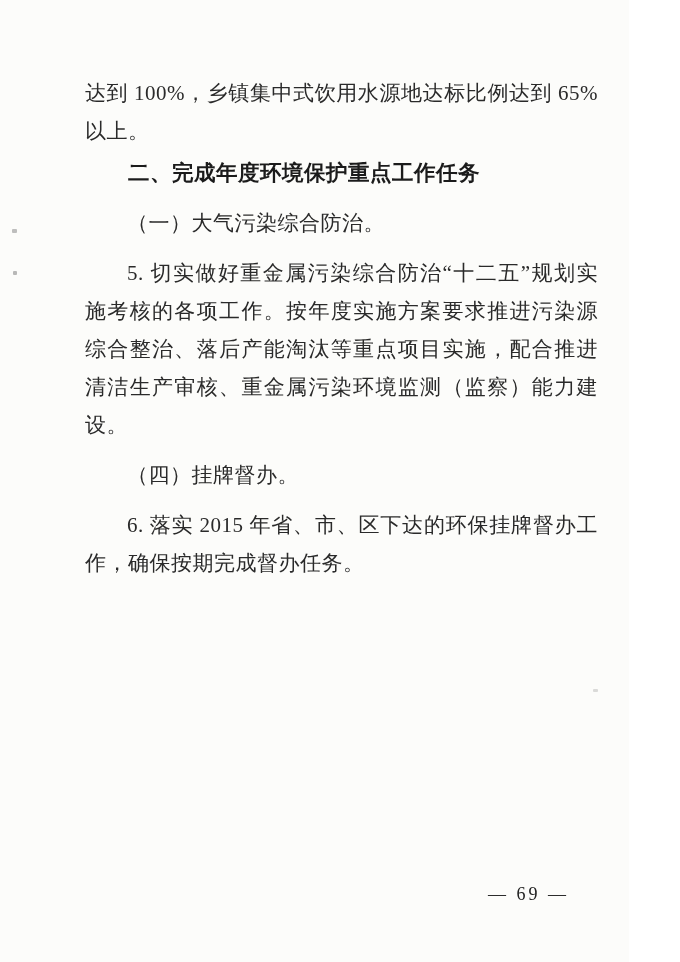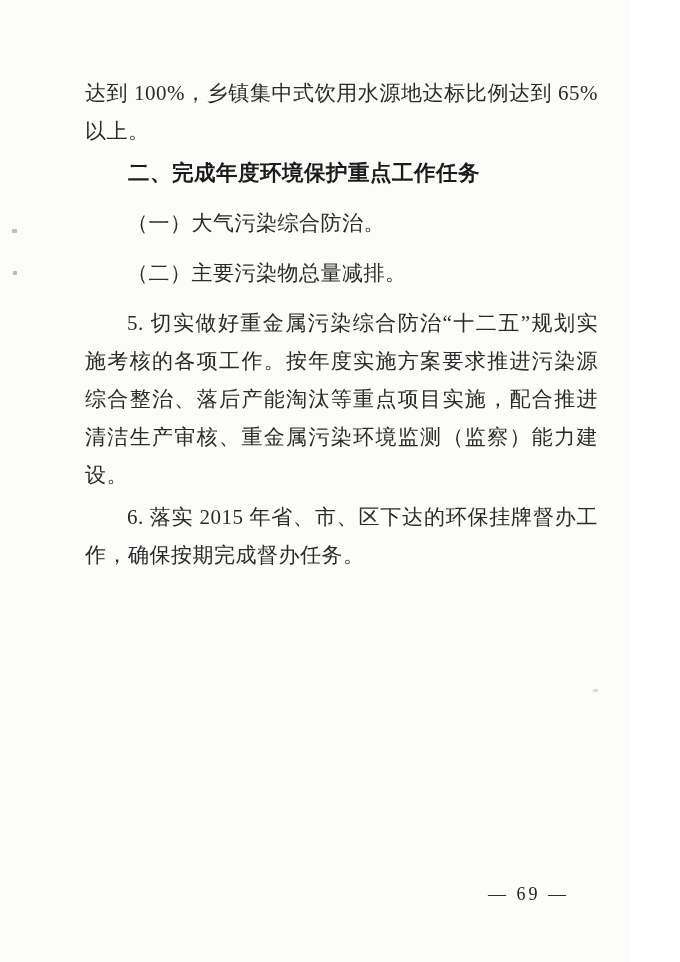--- a/index.html
+++ b/index.html
@@ -74,21 +74,21 @@
 <div class="page">
 
   <div class="artifact artifact-1"></div>
   <div class="artifact artifact-2"></div>
   <div class="artifact artifact-3"></div>
 
   <div class="content">
     <p class="block continuation">达到 100%，乡镇集中式饮用水源地达标比例达到 65%以上。</p>
     <p class="block heading">二、完成年度环境保护重点工作任务</p>
     <p class="block subheading">（一）大气污染综合防治。</p>
-    <p class="block subheading">（二）主要污染物总量减排。</p>
     <p class="block body-para">5. 切实做好重金属污染综合防治“十二五”规划实施考核的各项工作。按年度实施方案要求推进污染源综合整治、落后产能淘汰等重点项目实施，配合推进清洁生产审核、重金属污染环境监测（监察）能力建设。</p>
+    <p class="block subheading">（四）挂牌督办。</p>
     <p class="block body-para">6. 落实 2015 年省、市、区下达的环保挂牌督办工作，确保按期完成督办任务。</p>
 
   </div>
 
   <div class="page-number">— 69 —</div>
 
 </div>
 
 </body></html>

